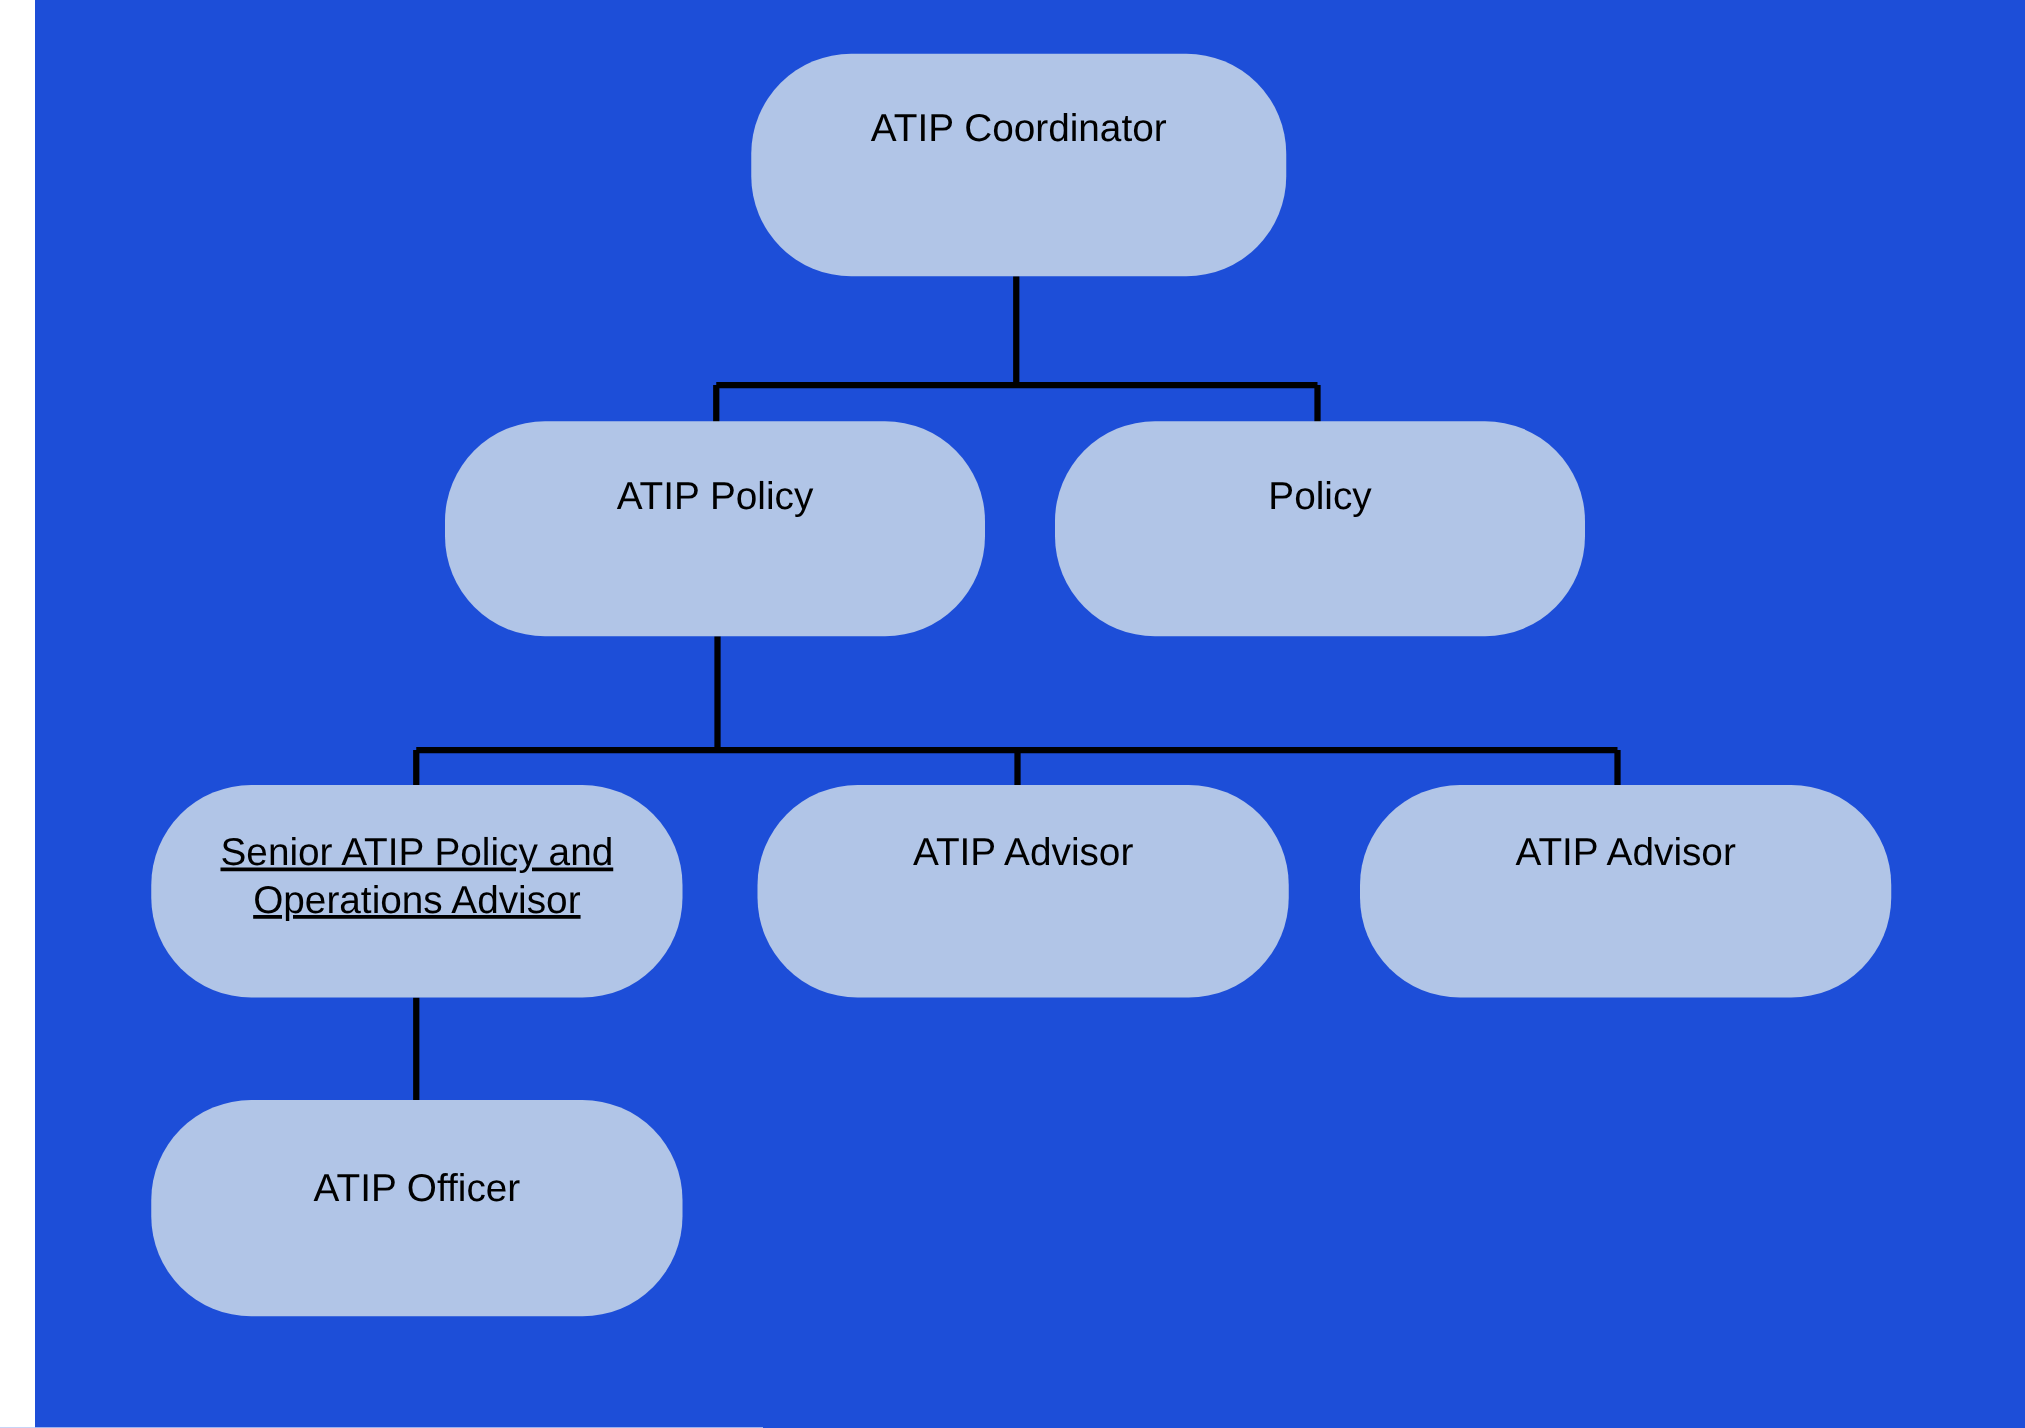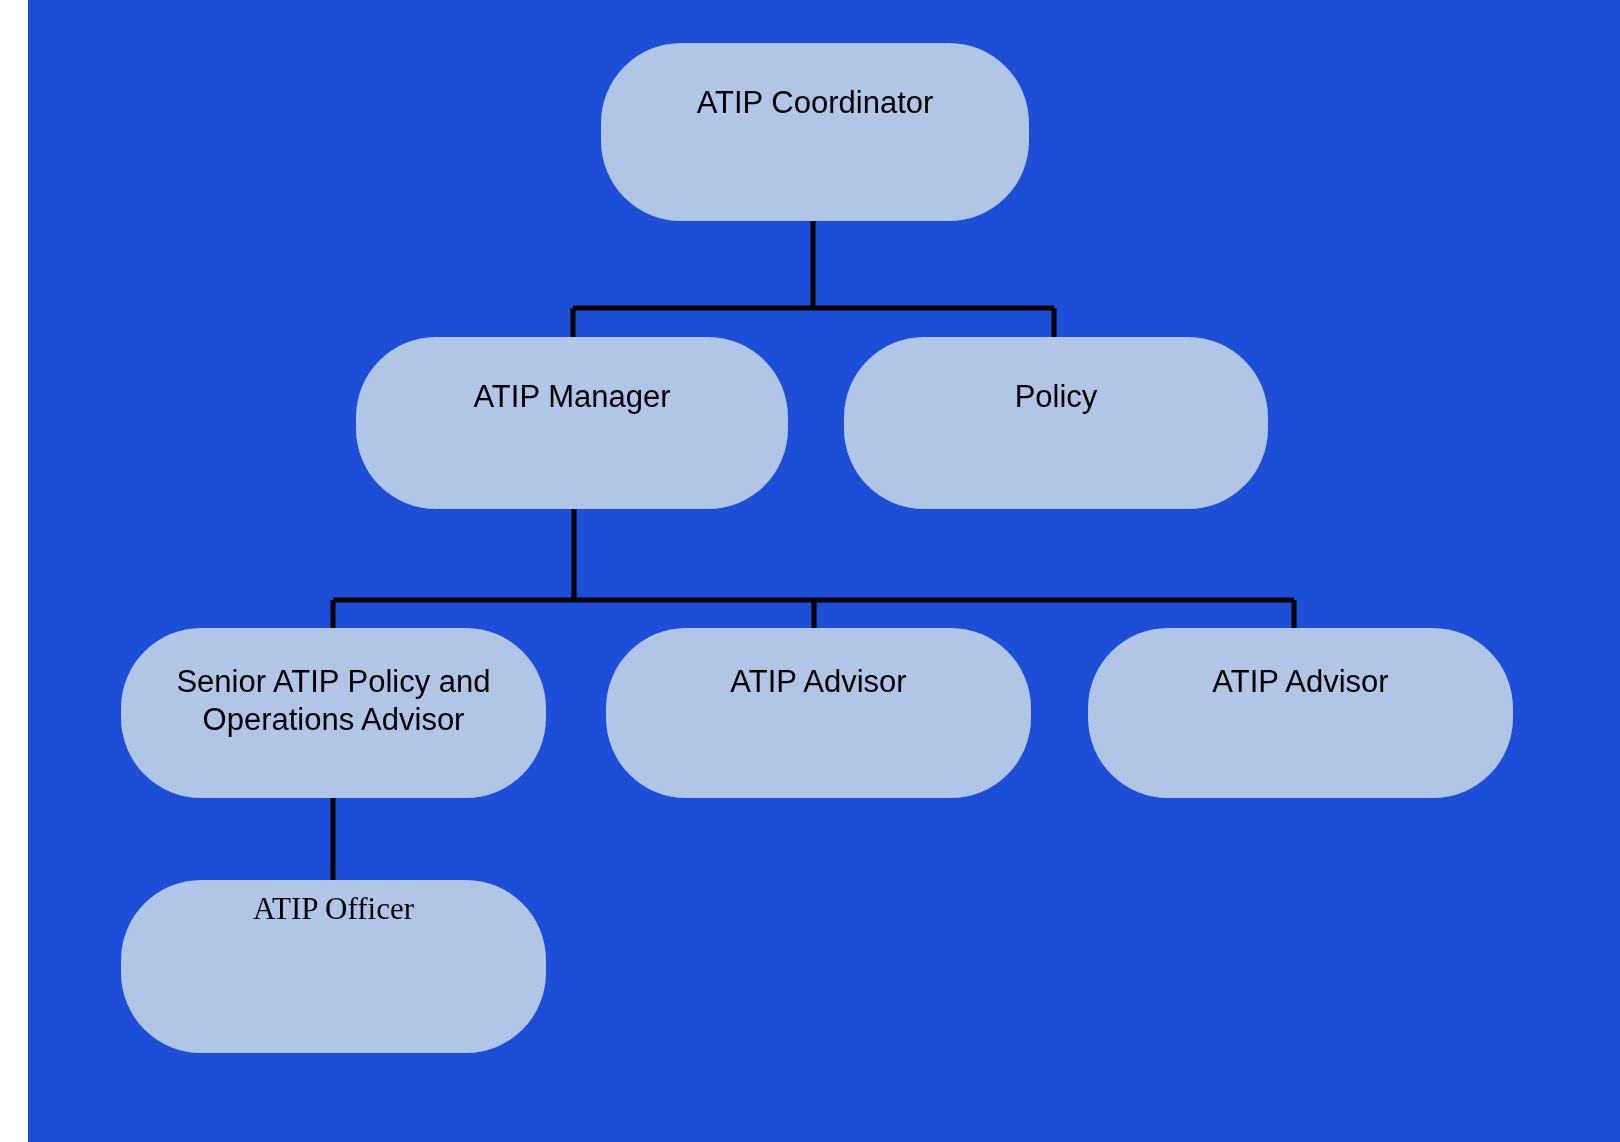--- a/index.html
+++ b/index.html
@@ -68,21 +68,21 @@
         <rect x="328" y="337" width="432" height="172" rx="80" ry="80" fill="#b1c5e7"></rect>
         <rect x="816" y="337" width="424" height="172" rx="80" ry="80" fill="#b1c5e7"></rect>
         <rect x="93" y="628" width="425" height="170" rx="80" ry="80" fill="#b1c5e7"></rect>
         <rect x="578" y="628" width="425" height="170" rx="80" ry="80" fill="#b1c5e7"></rect>
         <rect x="1060" y="628" width="425" height="170" rx="80" ry="80" fill="#b1c5e7"></rect>
         <rect x="93" y="880" width="425" height="173" rx="80" ry="80" fill="#b1c5e7"></rect>
       </g>
   </svg>
   <div id="label-layer">
       <div class="node-label" style="left: 573px; top: 84px; width: 428px;">ATIP Coordinator</div>
-      <div class="node-label" style="left: 328px; top: 378px; width: 432px;">ATIP Manager</div>
+      <div class="node-label" style="left: 328px; top: 378px; width: 432px;">ATIP Policy</div>
       <div class="node-label" style="left: 816px; top: 378px; width: 424px;">Policy</div>
-      <div class="node-label" style="left: 93px; top: 663px; width: 425px;">Senior ATIP Policy and
+      <div class="node-label" style="left: 93px; top: 663px; width: 425px; text-decoration: underline;">Senior ATIP Policy and
 Operations Advisor</div>
       <div class="node-label" style="left: 578px; top: 663px; width: 425px;">ATIP Advisor</div>
       <div class="node-label" style="left: 1060px; top: 663px; width: 425px;">ATIP Advisor</div>
-      <div class="node-label" style="left: 93px; top: 890px; width: 425px; font-family: Liberation Serif, serif;">ATIP Officer</div>
+      <div class="node-label" style="left: 93px; top: 932px; width: 425px;">ATIP Officer</div>
     </div>
 </div>
 
 </body></html>

